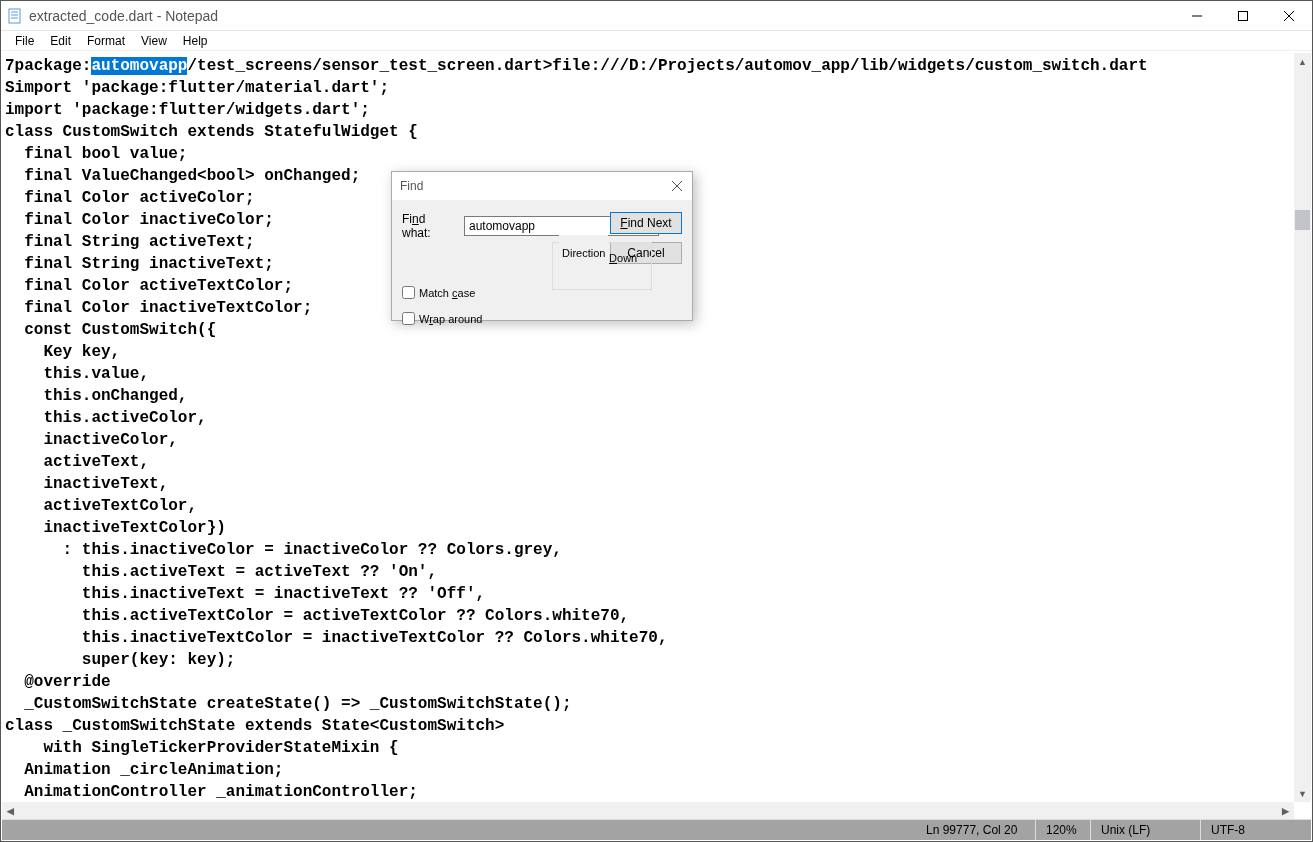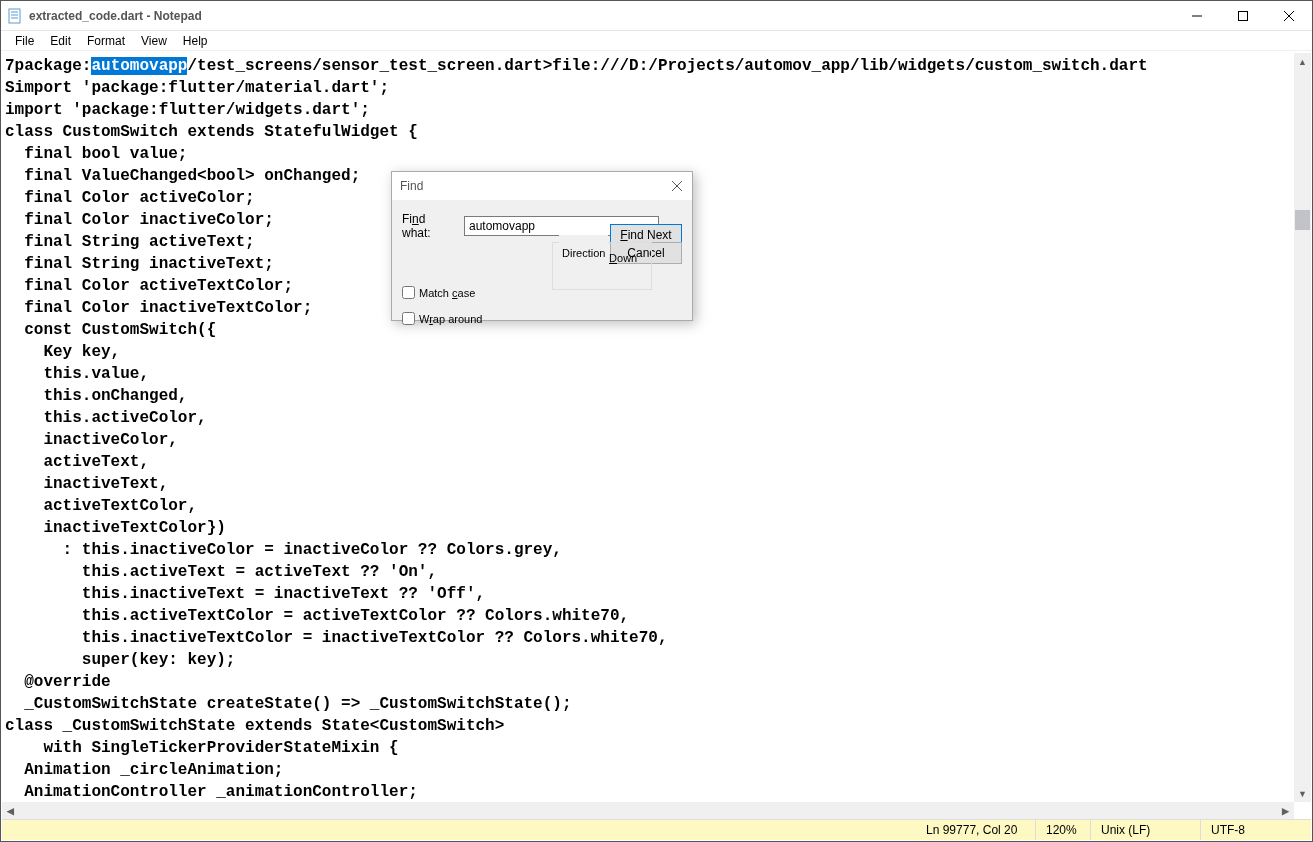--- a/index.html
+++ b/index.html
@@ -19,21 +19,21 @@
   border-bottom: 1px solid #e5e5e5;
   display: flex;
   align-items: center;
   padding-left: 6px;
 }
 .titlebar .icon {
   width: 16px; height: 16px;
   margin-right: 6px;
   display: inline-flex; align-items: center; justify-content: center;
 }
-.titlebar .title { flex: 1; color: #555; font-size: 12px; font-weight: bold; }
+.titlebar .title { flex: 1; color: #555; font-size: 14px; }
 .win-controls { display: flex; height: 100%; }
 .win-btn {
   width: 46px; height: 100%;
   display: flex; align-items: center; justify-content: center;
   color: #333;
 }
 .menubar {
   height: 20px;
   display: flex;
   align-items: center;
@@ -80,21 +80,21 @@
 .vscroll-track { flex: 1; position: relative; }
 .hscroll-track { flex: 1; position: relative; }
 .vthumb {
   position: absolute; left: 1px; right: 1px;
   top: 140px; height: 20px;
   background: #c2c3c9;
 }
 .statusbar {
   position: absolute; left: 1px; right: 1px; bottom: 1px;
   height: 21px;
-  background: #fef9c3;
+  background: #a3a3a3;
   border-top: 1px solid #ddd;
   display: flex;
   align-items: center;
   font-size: 12px;
   color: #000;
 }
 .status-cell { padding: 0 10px; border-right: 1px solid #ddd; height: 100%; display: flex; align-items: center; }
 .status-spacer { flex: 1; }
 .status-cell.first { min-width: 120px; }
 
@@ -133,21 +133,21 @@
 }
 .find-btn {
   position: absolute; right: 10px;
   width: 72px; height: 22px;
   border: 1px solid #adadad;
   background: #e1e1e1;
   font-size: 12px;
   display: flex; align-items: center; justify-content: center;
   cursor: default;
 }
-.find-btn.default { border: 1px solid #0078d7; margin-top: 12px; }
+.find-btn.default { border: 1px solid #0078d7; }
 .find-next-btn { top: 12px; }
 .cancel-btn { top: 42px; }
 .direction-group {
   position: absolute; left: 160px; top: 42px;
   width: 100px; height: 48px;
   border: 1px solid #ddd;
   padding: 8px 6px 4px 6px;
 }
 .direction-legend {
   position: absolute; top: -8px; left: 6px;

